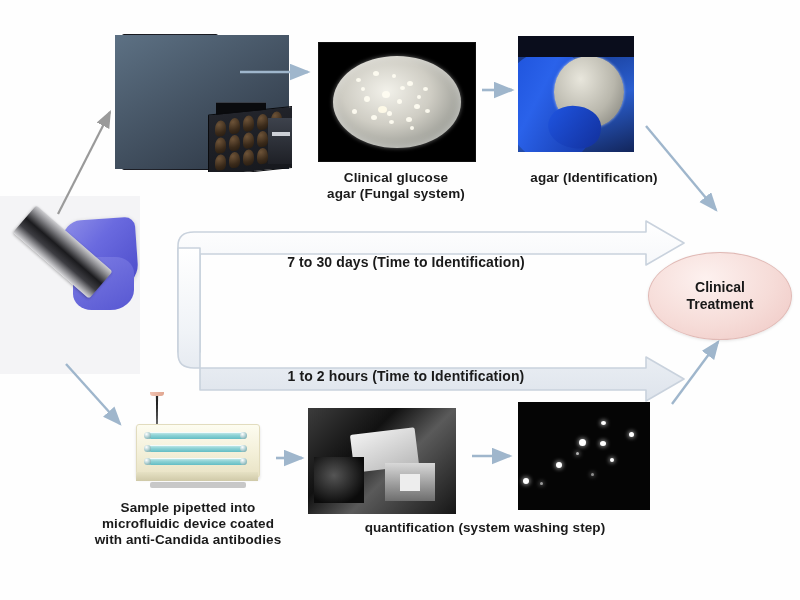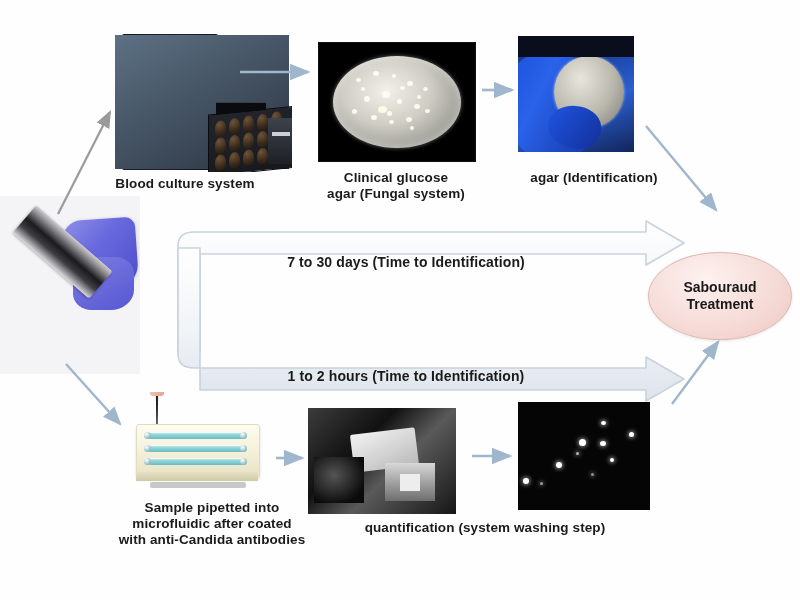--- a/index.html
+++ b/index.html
@@ -160,21 +160,20 @@
   </div>
 
   <div class="photo" id="glove-frame" style="left:518px;top:36px;width:116px;height:116px;">
     <div id="glove-bg"></div>
     <div id="glove-hand"></div>
     <div id="glove-plate"></div>
     <div id="glove-thumb"></div>
     <div style="position:absolute;left:0;top:0;width:100%;height:18%;background:#0a0d1c;"></div>
   </div>
 
-  <div class="lbl" style="left:80px;top:176px;width:210px;">Blood culture system</div>
 
   <div class="lbl" style="left:296px;top:170px;width:200px;">
     <div>Clinical glucose</div>
     <div>agar (Fungal system)</div>
   </div>
 
   <div class="lbl" style="left:490px;top:170px;width:208px;">
     <div>agar (Identification)</div>
   </div>
 
@@ -215,23 +214,23 @@
     <div class="dot" style="left:63%;top:18%;width:5px;height:4px;"></div>
     <div class="dot" style="left:84%;top:28%;width:5px;height:5px;"></div>
     <div class="dot" style="left:29%;top:56%;width:6px;height:6px;"></div>
     <div class="dot" style="left:4%;top:70%;width:6px;height:6px;"></div>
     <div class="dot" style="left:70%;top:52%;width:4px;height:4px;"></div>
     <div class="dot" style="left:44%;top:46%;width:3px;height:3px;opacity:.7;"></div>
     <div class="dot" style="left:17%;top:74%;width:3px;height:3px;opacity:.6;"></div>
     <div class="dot" style="left:55%;top:66%;width:3px;height:3px;opacity:.55;"></div>
   </div>
 
-  <div class="lbl" style="left:86px;top:500px;width:252px;">
+  <div class="lbl" style="left:62px;top:500px;width:252px;">
     <div>Sample pipetted into</div>
-    <div>microfluidic after coated</div>
+    <div>microfluidic device coated</div>
     <div>with anti-Candida antibodies</div>
   </div>
 
   <div class="lbl" style="left:330px;top:520px;width:310px;">
     <div>quantification (system washing step)</div>
   </div>
 
   <svg class="svgl" viewBox="0 0 800 600">
     <defs>
       <marker id="ah" markerWidth="9" markerHeight="9" refX="7" refY="3.2" orient="auto">
@@ -267,18 +266,18 @@
 
     <path d="M178,248 L178,354 Q178,368 194,368 L646,368 L646,357 L684,379 L646,401 L646,390 L200,390 L200,248 z" fill="url(#blockg)" stroke="#c9d2dd" stroke-width="1.6" stroke-linejoin="round"></path>
   </svg>
 
   <div class="lbl" style="left:216px;top:254px;width:380px;font-size:14px;">7 to 30 days (Time to Identification)</div>
 
   <div class="lbl" style="left:216px;top:368px;width:380px;font-size:14px;">1 to 2 hours (Time to Identification)</div>
 
   <div id="ellipse" style="left:648px;top:252px;width:142px;height:86px;">
     <span>
-      <span>Sabouraud</span><br>
+      <span>Clinical</span><br>
       <span>Treatment</span>
     </span>
   </div>
 
 </div>
 
 </body></html>

